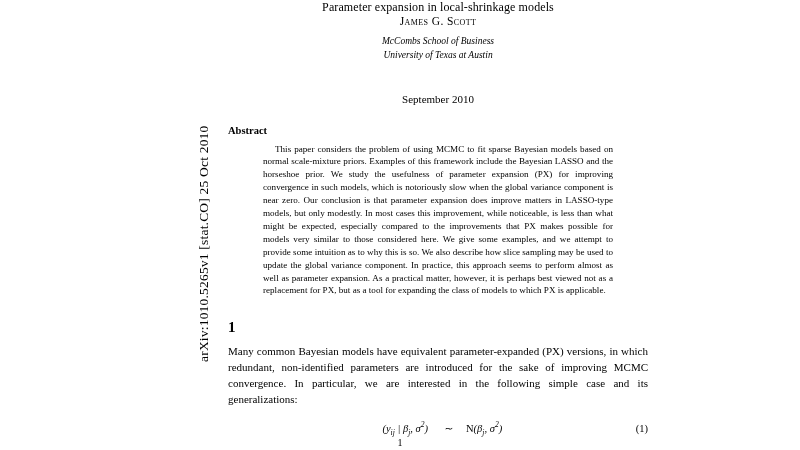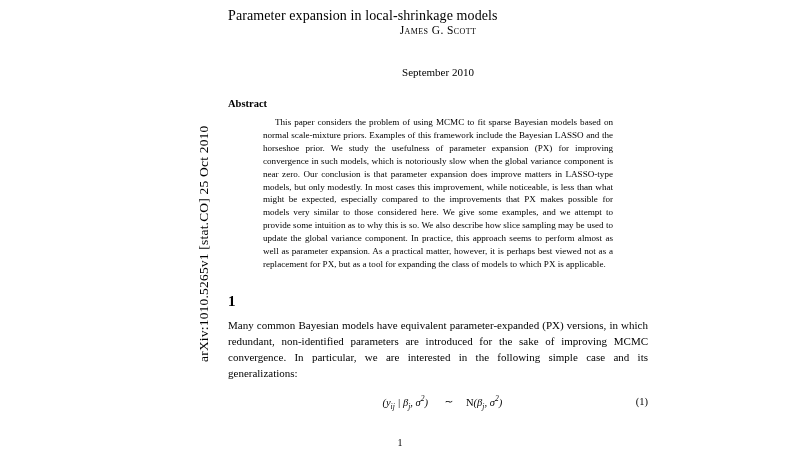--- a/index.html
+++ b/index.html
@@ -46,22 +46,22 @@
   }
 
   .content {
     position: absolute;
     left: 228px;
     top: 0px;
     width: 420px;
   }
 
   .title {
-    font-size: 14px;
-    margin-top: 8px;
+    text-align: center;
+    font-size: 12px;
     letter-spacing: 0.1px;
   }
 
   .author {
     text-align: center;
     font-size: 11.5px;
     font-variant: small-caps;
     letter-spacing: 0.4px;
   }
   .affil {
@@ -173,20 +173,22 @@
     <div class="arxiv-stamp" style="left: 196px; top: 362px;">arXiv:1010.5265v1  [stat.CO]  25 Oct 2010</div>
   </div>
 
   <div class="content">
 
     <div class="title">Parameter expansion in local-shrinkage models</div>
 
     <div class="author">James G. Scott</div>
 
     <div class="affil">
+      <div>McCombs School of Business</div>
+      <div>University of Texas at Austin</div>
     </div>
 
     <div class="date">September 2010</div>
 
     <div class="abstract-head">Abstract</div>
 
     <div class="abstract-body"><span class="indent"></span><span>This paper considers the problem of using MCMC to fit sparse Bayesian models based on normal scale-mixture priors. Examples of this framework include the Bayesian LASSO and the horseshoe prior. We study the usefulness of parameter expansion (PX) for improving convergence in such models, which is notoriously slow when the global variance component is near zero. Our conclusion is that parameter expansion does improve matters in LASSO-type models, but only modestly. In most cases this improvement, while noticeable, is less than what might be expected, especially compared to the improvements that PX makes possible for models very similar to those considered here. We give some examples, and we attempt to provide some intuition as to why this is so. We also describe how slice sampling may be used to update the global variance component. In practice, this approach seems to perform almost as well as parameter expansion. As a practical matter, however, it is perhaps best viewed not as a replacement for PX, but as a tool for expanding the class of models to which PX is applicable.</span></div>
 
 
     <div class="section">

